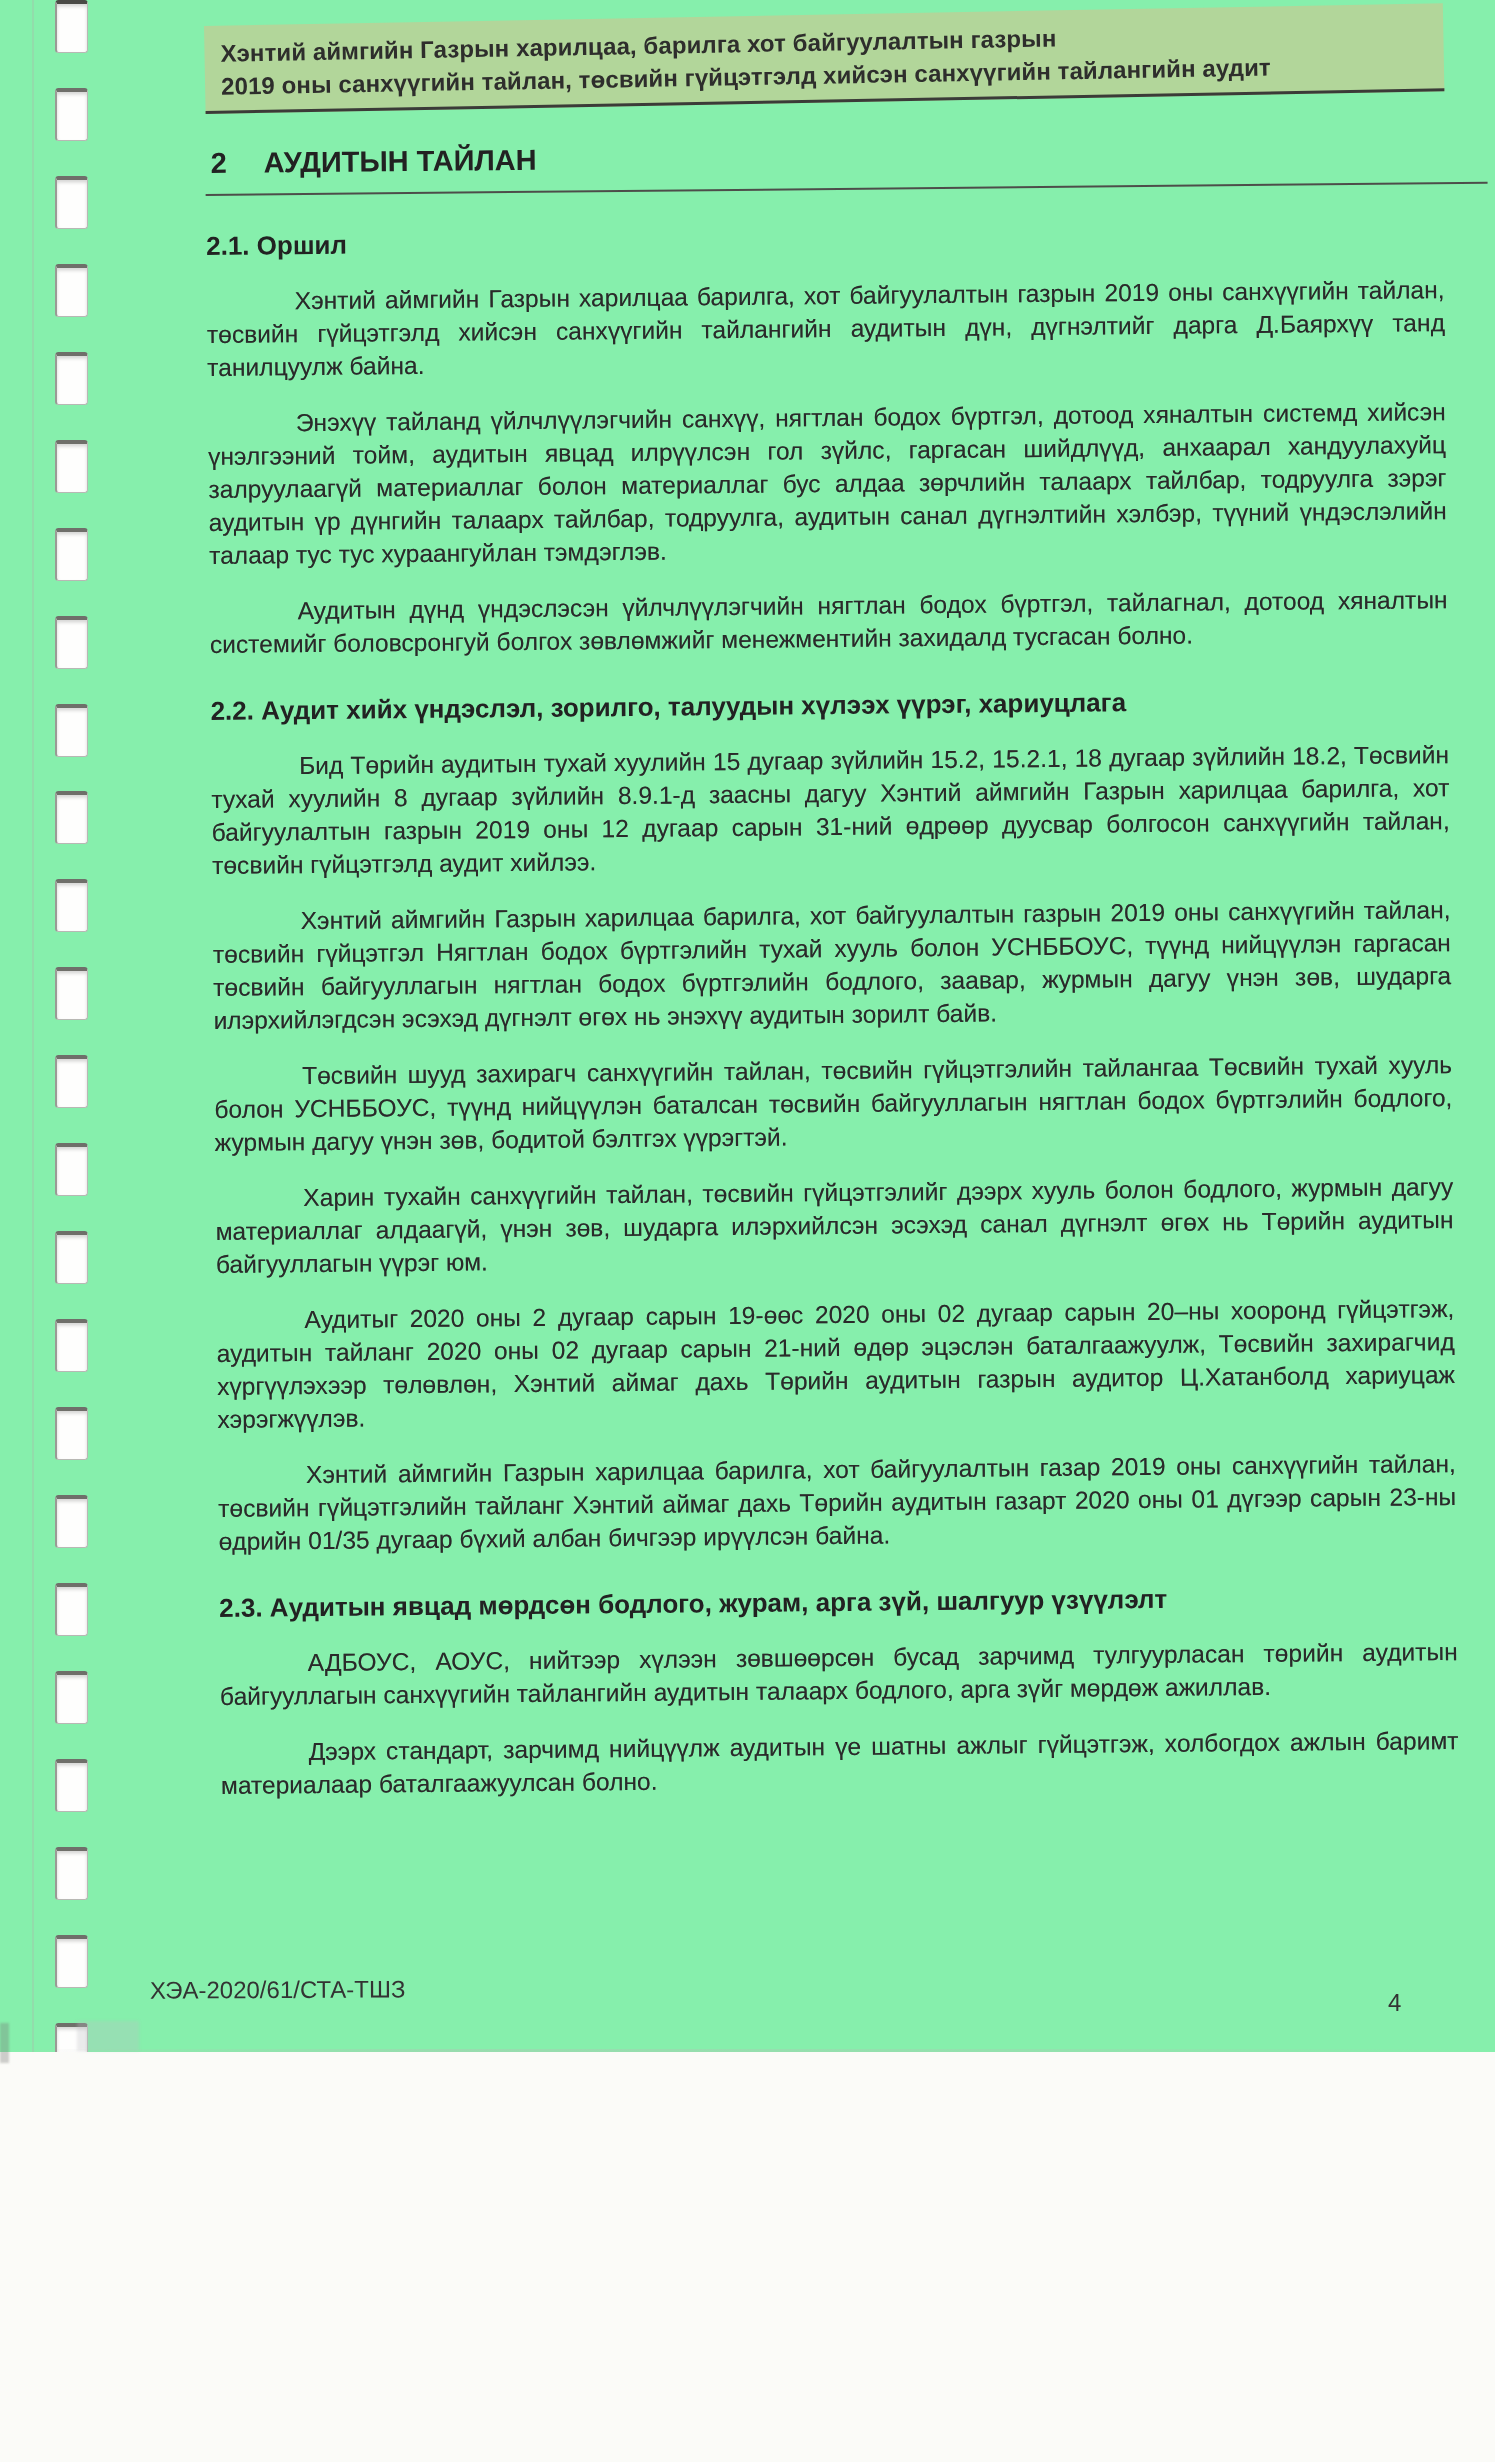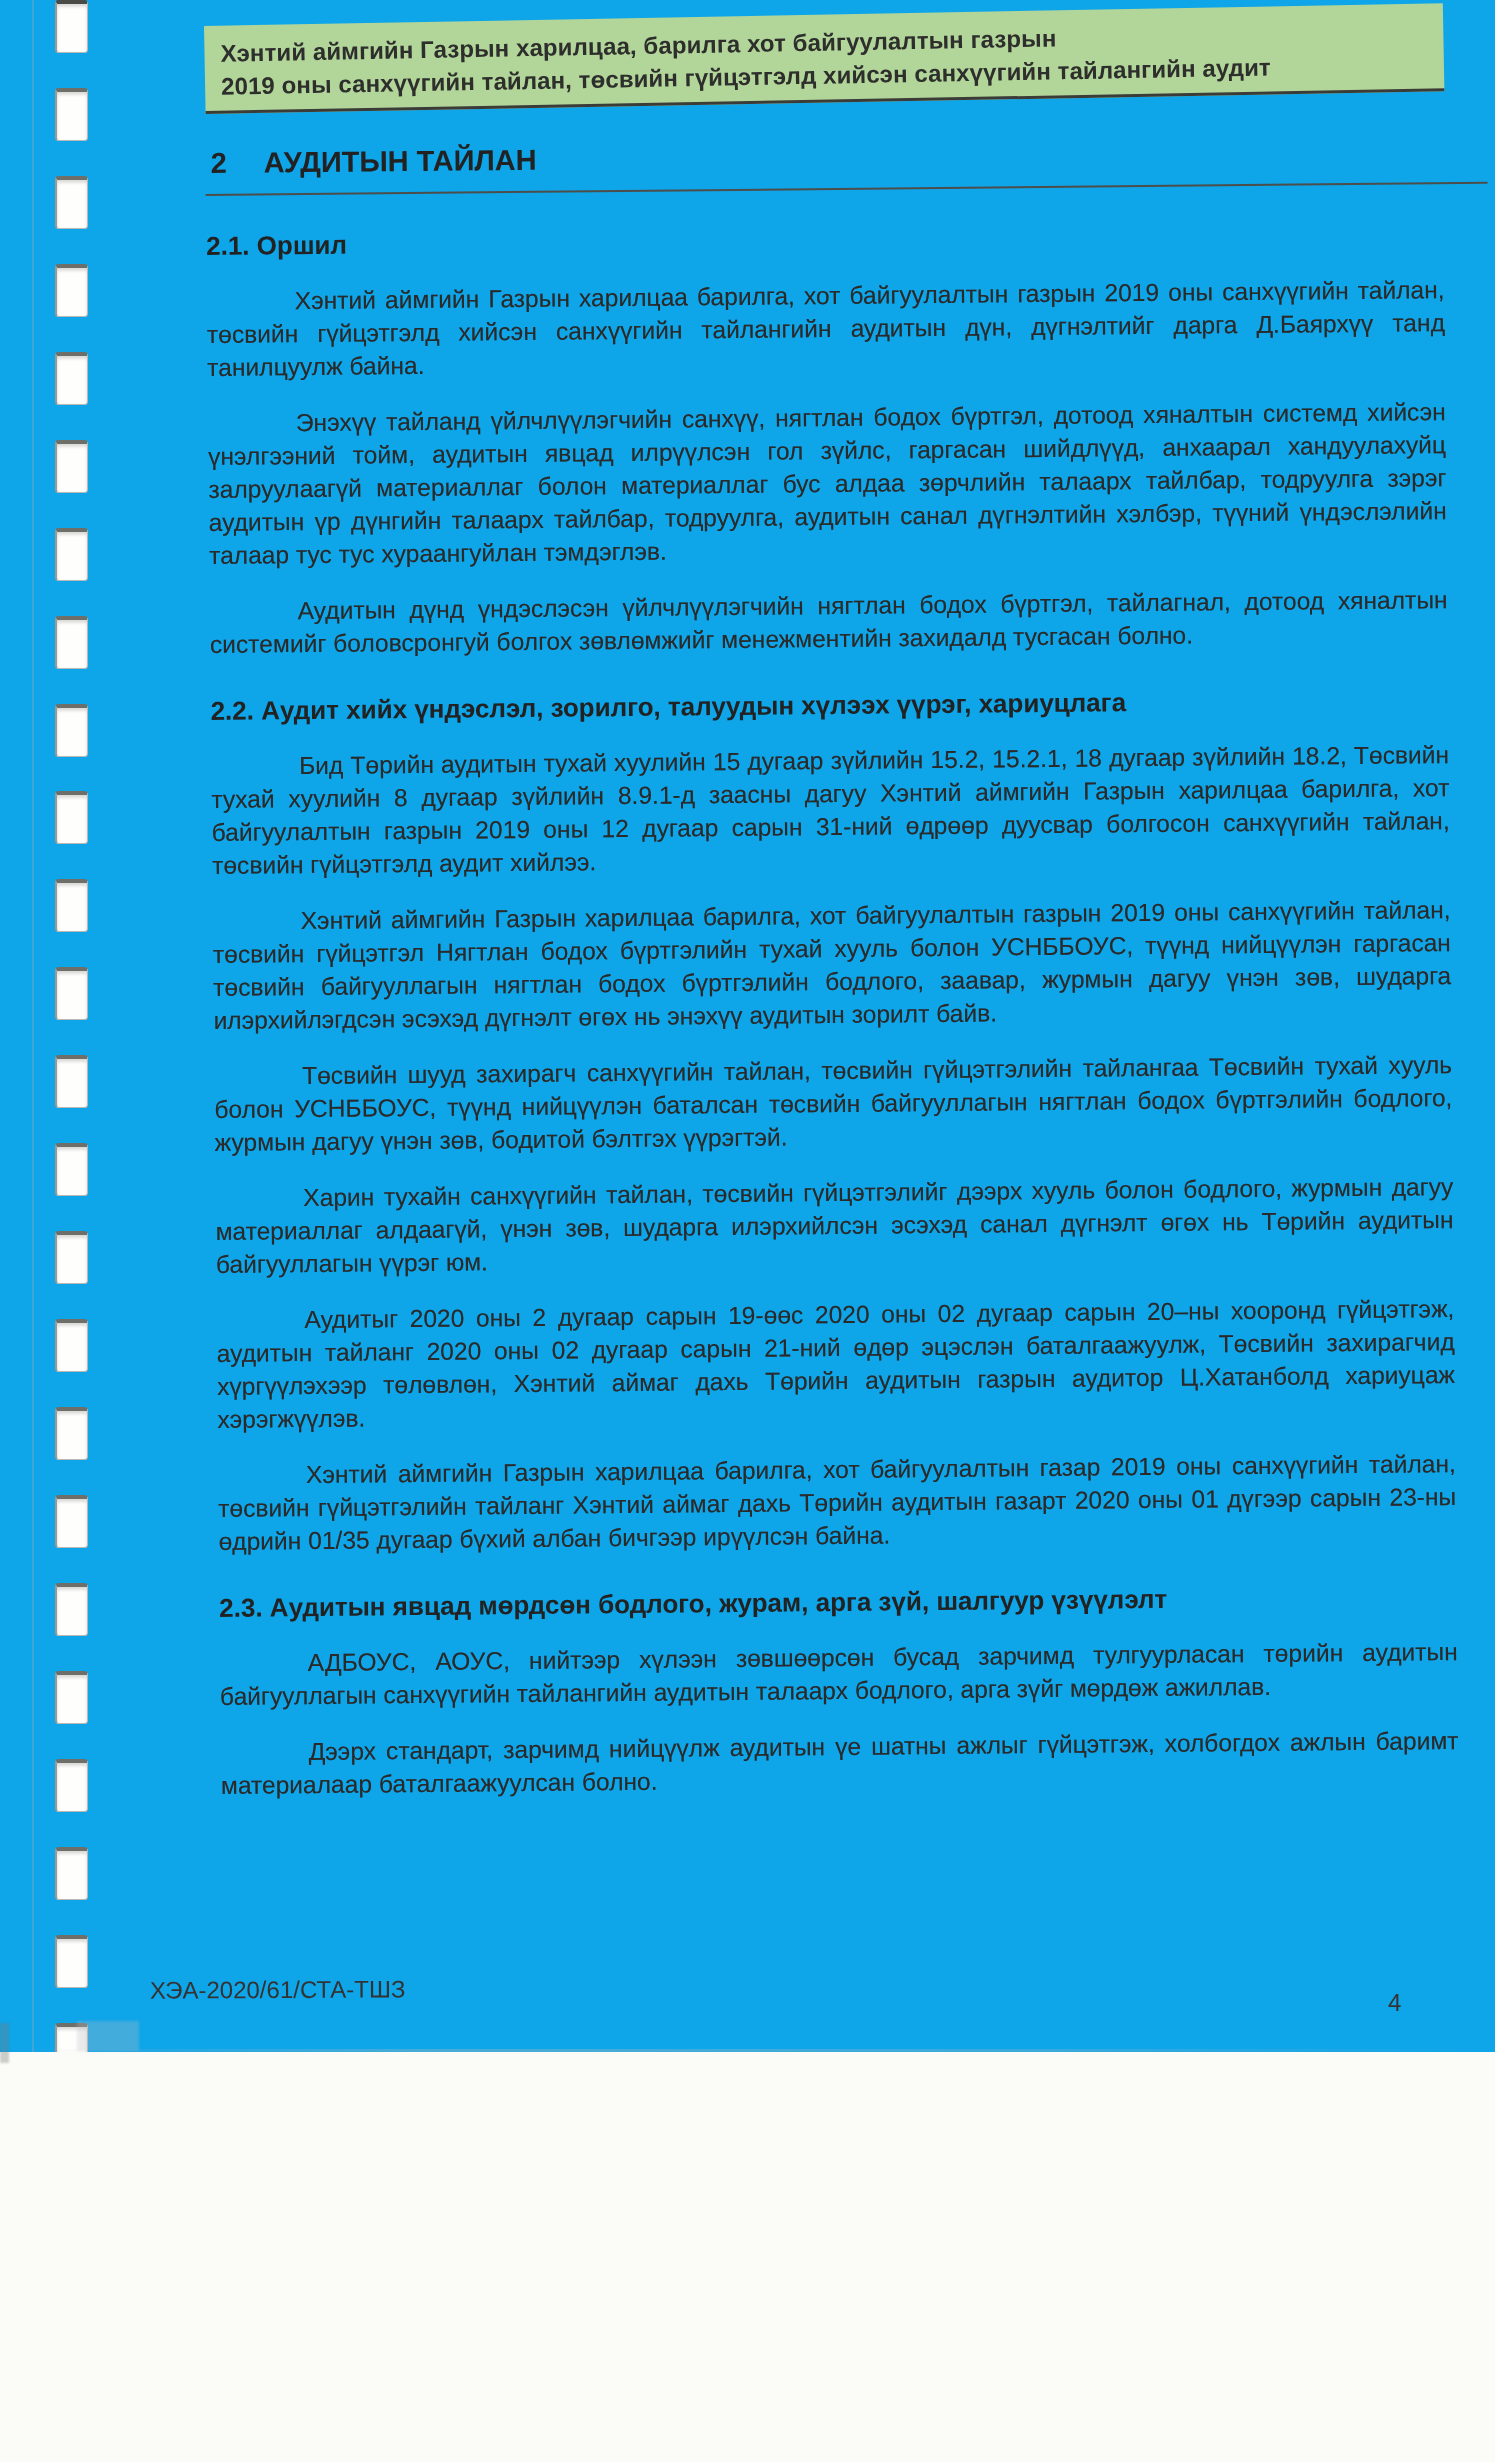--- a/index.html
+++ b/index.html
@@ -5,21 +5,21 @@
   html, body {
     margin: 0;
     padding: 0;
     background: #fcfcfa;
     font-family: "Liberation Sans", sans-serif;
   }
   .scan {
     position: relative;
     width: 1495px;
     height: 2462px;
-    background: #0ea5e9;
+    background: #86efac;
     overflow: hidden;
   }
   
   .left-edge {
     position: absolute;
     left: 32px; top: 0;
     width: 1.8px; height: 2462px;
     background: rgba(175,175,170,0.30);
   }
   

